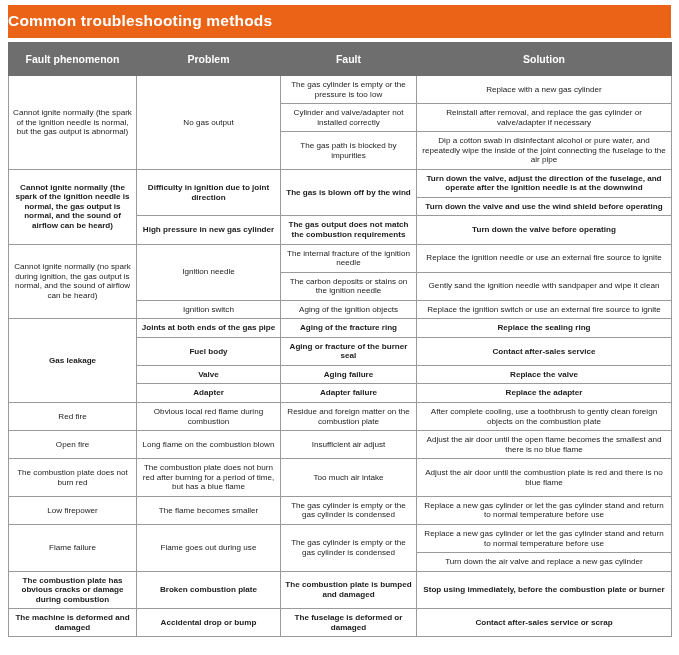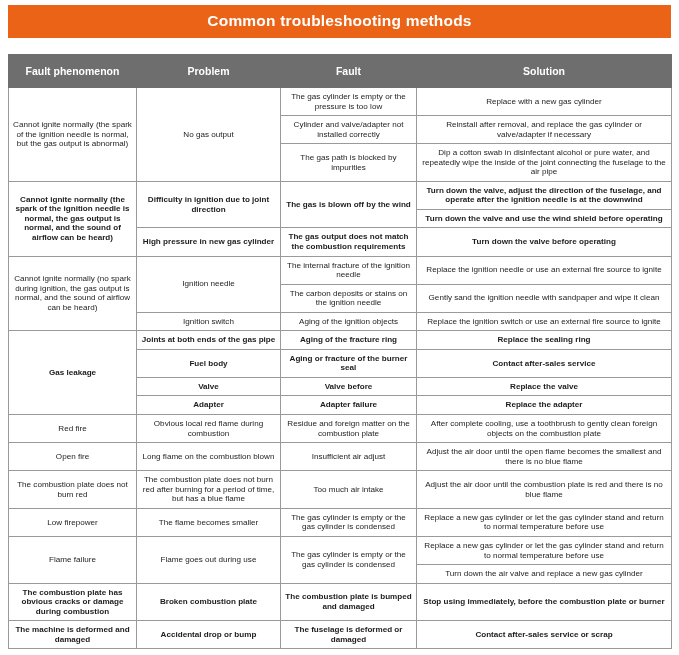--- a/index.html
+++ b/index.html
@@ -17,32 +17,32 @@
   .page {
     width: 679px;
     height: 655px;
     box-sizing: border-box;
     padding: 0 8px 4px 8px;
     background: #fff;
   }
   .title-bar {
     background: #ea6316;
     color: #ffffff;
-    text-align: center;
+    text-align: left;
     font-size: 15.5px;
     font-weight: bold;
     letter-spacing: 0.2px;
     padding: 7px 0 8px 0;
     margin: 5px 0 0 0;
   }
   table.tbl {
     border-collapse: collapse;
     width: 663px;
     table-layout: fixed;
-    margin-top: 16px;
+    margin-top: 4px;
   }
   table.tbl th, table.tbl td {
     border: 1px solid #9a9a9a;
     vertical-align: middle;
     text-align: center;
     padding: 4px 4px;
     line-height: 1.18;
   }
   table.tbl th {
     background: #6e6e6e;
@@ -136,21 +136,21 @@
           <td class="shade">Aging of the fracture ring</td>
           <td class="shade">Replace the sealing ring</td>
         </tr>
         <tr>
           <td class="shade">Fuel body</td>
           <td class="shade">Aging or fracture of the burner seal</td>
           <td class="shade">Contact after-sales service</td>
         </tr>
         <tr>
           <td class="shade">Valve</td>
-          <td class="shade">Valve before</td>
+          <td class="shade">Aging failure</td>
           <td class="shade">Replace the valve</td>
         </tr>
         <tr>
           <td class="shade">Adapter</td>
           <td class="shade">Adapter failure</td>
           <td class="shade">Replace the adapter</td>
         </tr>
         <tr>
           <td>Red fire</td>
           <td>Obvious local red flame during combustion</td>

